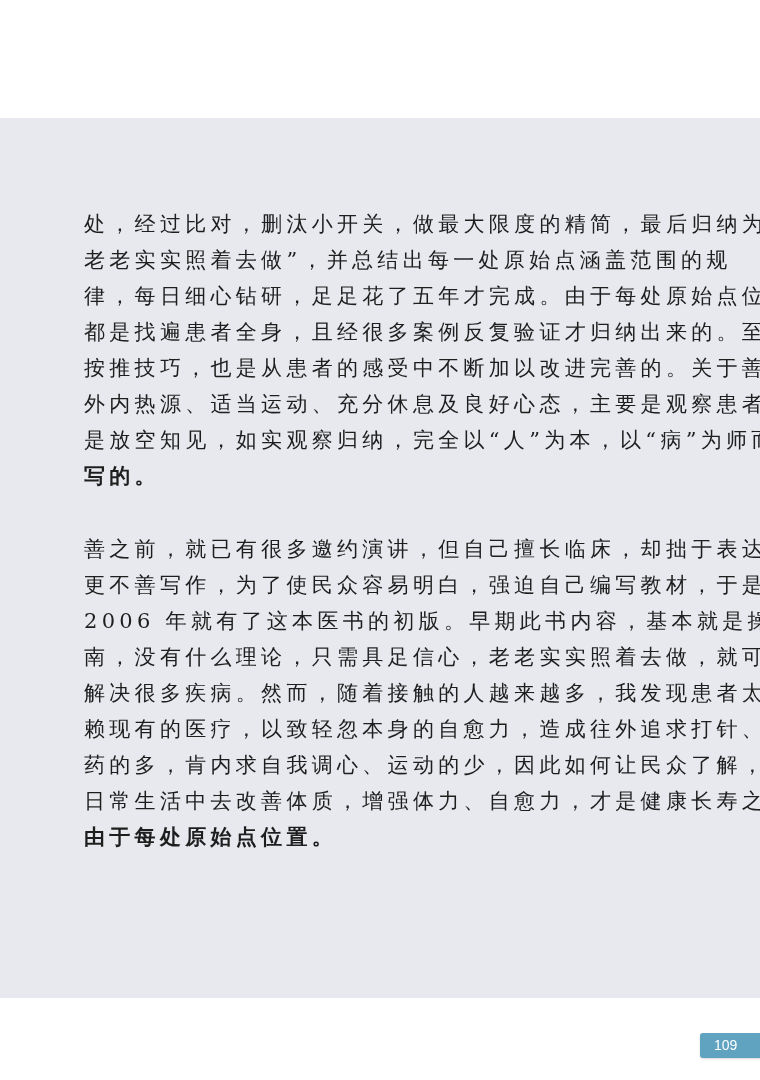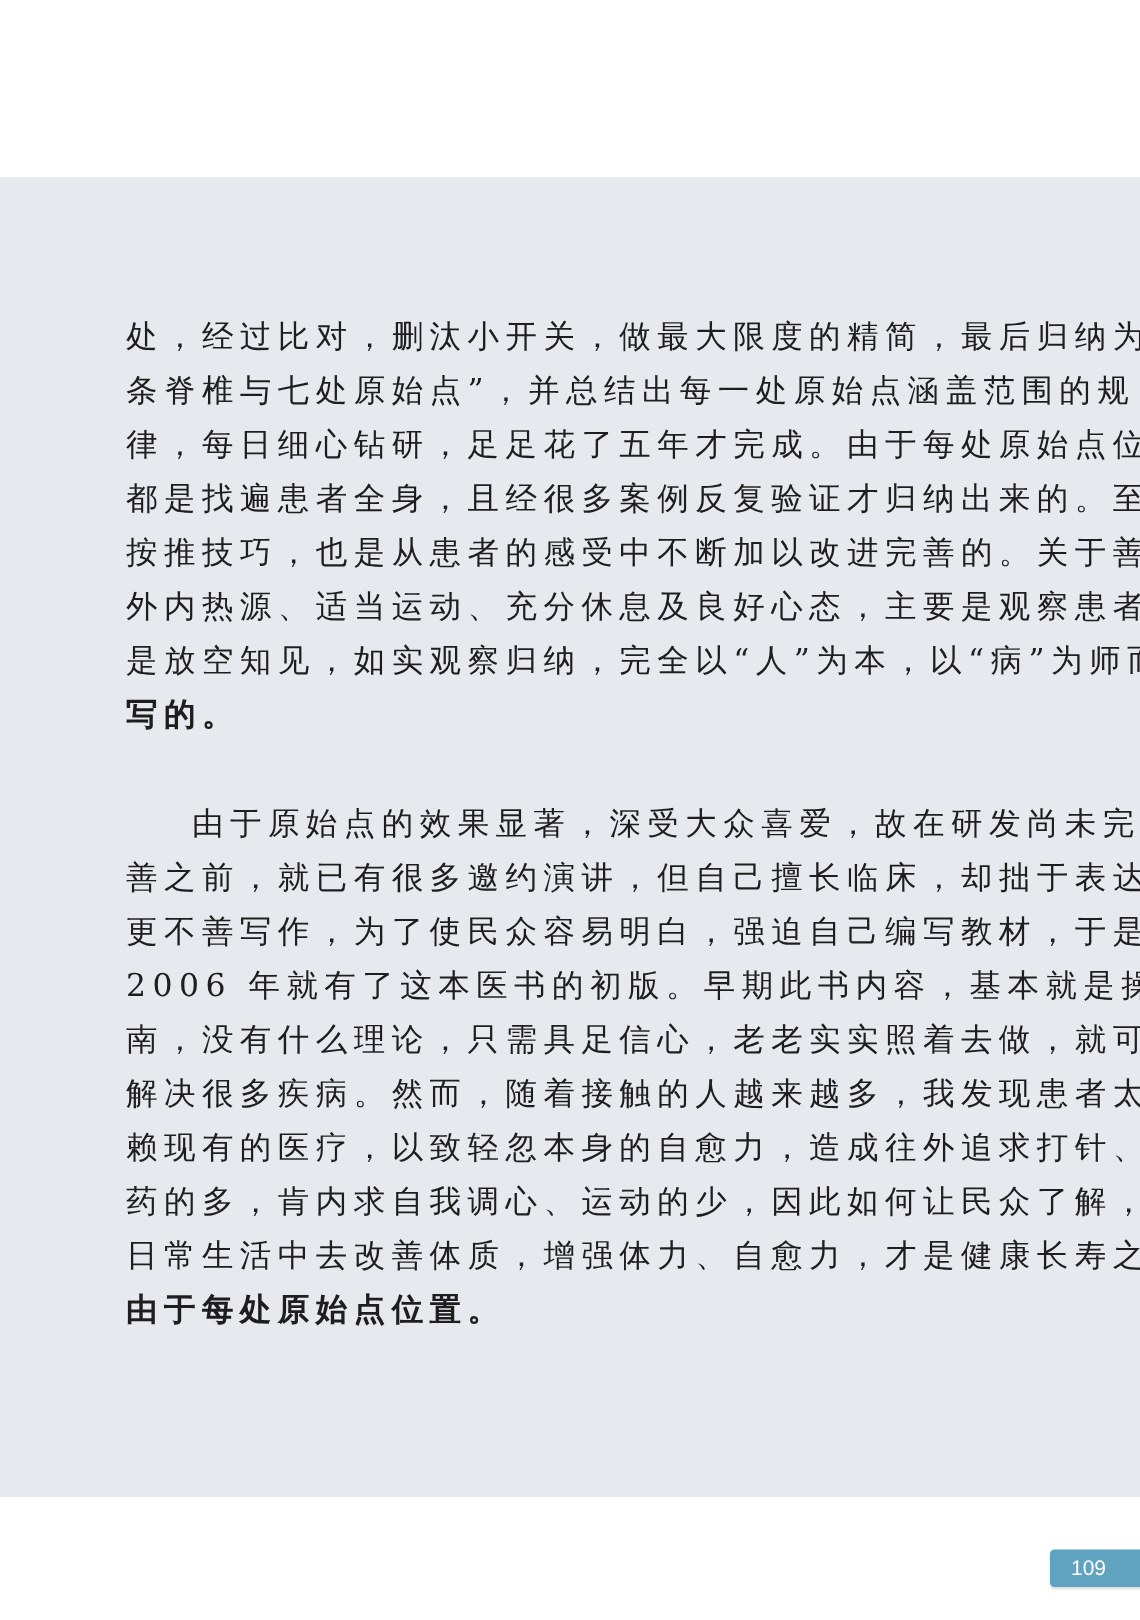--- a/index.html
+++ b/index.html
@@ -68,33 +68,32 @@
     }
   </style>
 </head>
 <body>
 
 <div class="band"></div>
 
 <div class="text-block">
   <div>
     <span class="line">处，经过比对，删汰小开关，做最大限度的精简，最后归纳为“一</span>
-    <span class="line">条脊椎与七处原始点”，并总结出每一处原始点涵盖范围的规</span>
+    <span class="line">老老实实照着去做”，并总结出每一处原始点涵盖范围的规</span>
     <span class="line">律，每日细心钻研，足足花了五年才完成。由于每处原始点位置</span>
     <span class="line">都是找遍患者全身，且经很多案例反复验证才归纳出来的。至于</span>
     <span class="line">按推技巧，也是从患者的感受中不断加以改进完善的。关于善用</span>
     <span class="line">外内热源、适当运动、充分休息及良好心态，主要是观察患者有</span>
     <span class="line">是放空知见，如实观察归纳，完全以“人”为本，以“病”为师而</span>
     <span class="line last">写的。</span>
   </div>
 
   <div class="para-gap"></div>
 
   <div>
-    <span class="line indent">由于原始点的效果显著，深受大众喜爱，故在研发尚未完</span>
     <span class="line">善之前，就已有很多邀约演讲，但自己擅长临床，却拙于表达，</span>
     <span class="line">更不善写作，为了使民众容易明白，强迫自己编写教材，于是在</span>
     <span class="line">2006 年就有了这本医书的初版。早期此书内容，基本就是操作指</span>
     <span class="line">南，没有什么理论，只需具足信心，老老实实照着去做，就可以</span>
     <span class="line">解决很多疾病。然而，随着接触的人越来越多，我发现患者太依</span>
     <span class="line">赖现有的医疗，以致轻忽本身的自愈力，造成往外追求打针、吃</span>
     <span class="line">药的多，肯内求自我调心、运动的少，因此如何让民众了解，从</span>
     <span class="line">日常生活中去改善体质，增强体力、自愈力，才是健康长寿之道，</span>
     <span class="line last">由于每处原始点位置。</span>
   </div>

